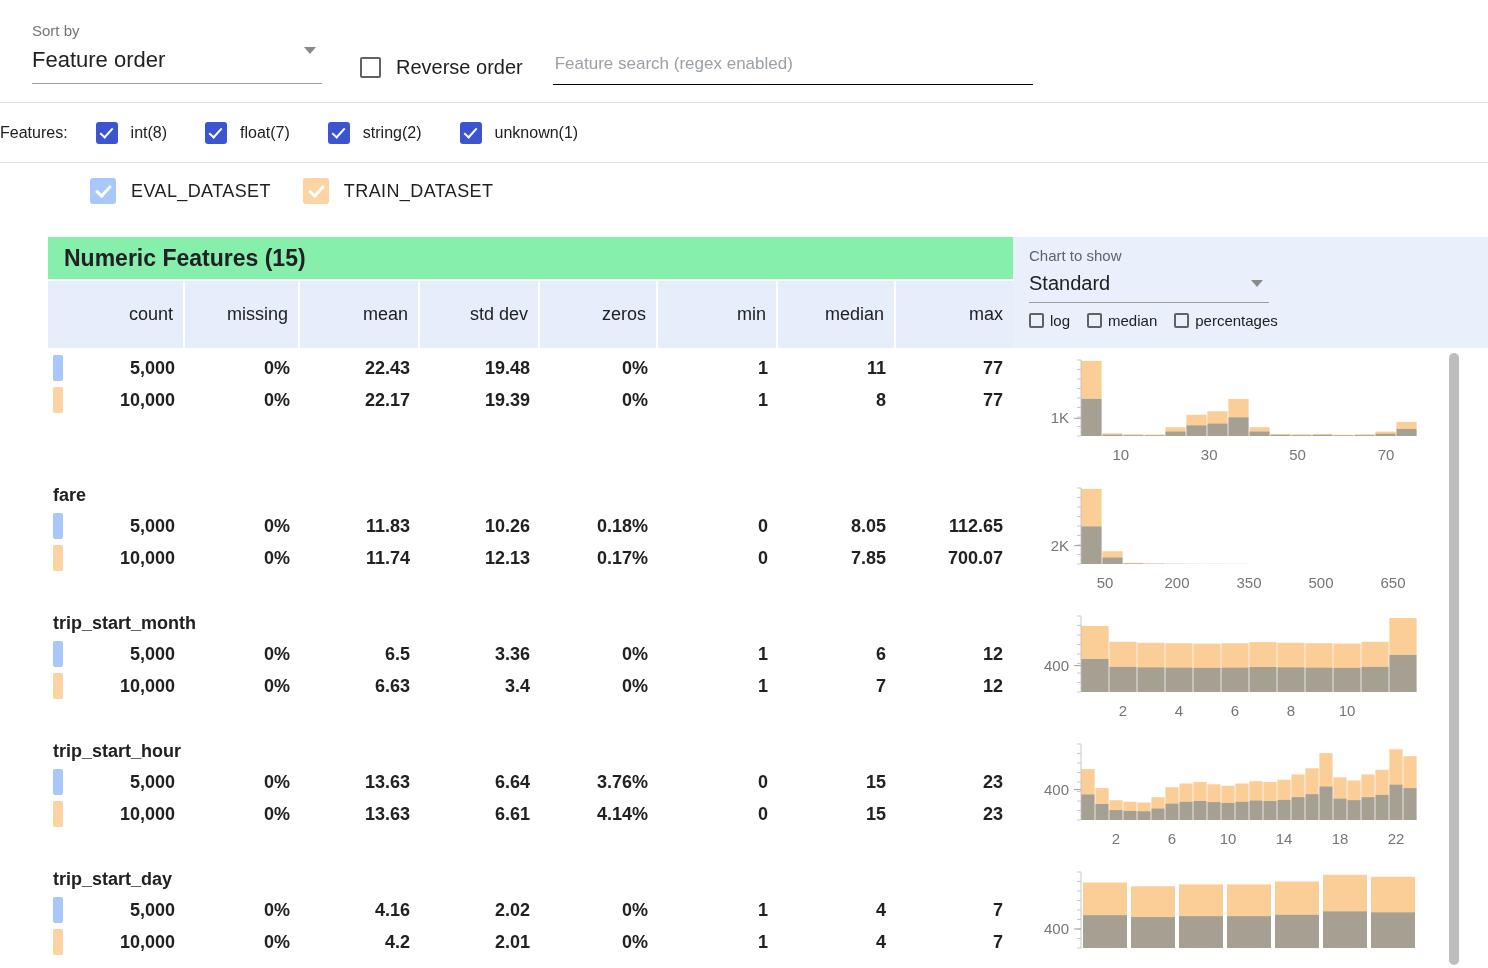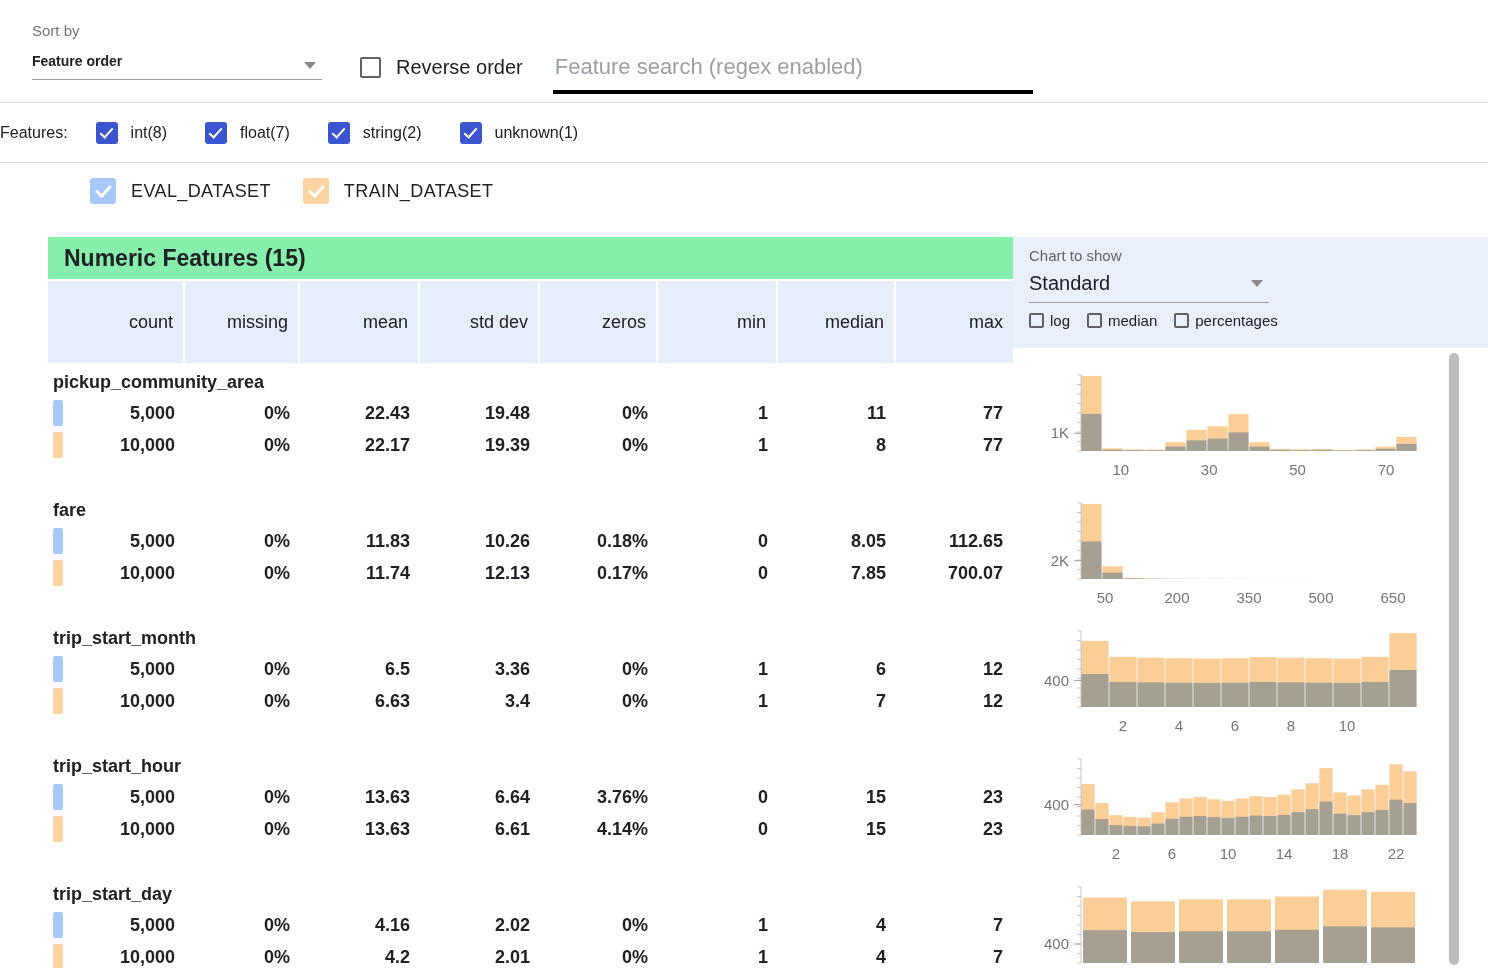--- a/index.html
+++ b/index.html
@@ -2,27 +2,27 @@
 <html><head>
 <meta charset="utf-8">
 <style>
   * { box-sizing: border-box; }
   body { margin:0; background:#fff; color:#202124; font-family:"Liberation Sans", sans-serif; }
   .app { position:relative; width:1488px; height:968px; overflow:hidden; background:#fff; }
 
   
   .topbar { height:103px; border-bottom:1px solid #e0e0e0; display:flex; align-items:flex-start; padding:22px 0 0 32px; }
   .sort-block { width:290px; }
-  .sort-label { font-size:15px; color:#757575; margin-bottom:12px; }
-  .select-row { display:flex; align-items:flex-end; justify-content:space-between; border-bottom:1px solid #9e9e9e; padding:2px 6px 10px 0; font-size:14px;font-weight:bold; }
+  .sort-label { font-size:15px; color:#757575; margin-bottom:6px; }
+  .select-row { display:flex; align-items:flex-start; justify-content:space-between; border-bottom:1px solid #9e9e9e; padding:2px 6px 10px 0; font-size:22px; }
   .caret { width:0; height:0; border-left:6px solid transparent; border-right:6px solid transparent; border-top:7px solid #8a8a8a; }
   .reverse-block { display:flex; align-items:center; gap:15px; margin:34px 0 0 38px; font-size:20px; }
   .cb-unchecked { width:21px; height:21px; border:2px solid #5f6368; border-radius:2px; background:#fff; flex:0 0 auto; }
   .search-block { margin:30px 0 0 30px; }
-  input.search { width:480px; border:none; border-bottom:4px solid #000000; outline:none; font-family:inherit; font-size:22px; color:#202124; padding:2px 2px 10px 2px; background:transparent; }
+  input.search { width:480px; border:none; border-bottom:1px solid #000000; outline:none; font-family:inherit; font-size:17px; color:#202124; padding:2px 2px 10px 2px; background:transparent; }
   input.search::placeholder { color:#9aa0a6; }
 
   
   .features-row { height:60px; border-bottom:1px solid #e0e0e0; display:flex; align-items:center; font-size:16px; }
   .features-label { margin-right:28px; }
   .filter-item { display:flex; align-items:center; gap:13px; margin-right:38px; }
   .cb-checked { width:22px; height:22px; border-radius:3px; background:#3b54d0; position:relative; flex:0 0 auto; }
   .cb-checked::after { content:""; position:absolute; left:7px; top:3px; width:5px; height:11px; border:solid #fff; border-width:0 2.5px 2.5px 0; transform:rotate(42deg); }
 
   
@@ -30,21 +30,21 @@
   .ds-item { display:flex; align-items:center; gap:15px; }
   .ds-item + .ds-item { margin-left:32px; }
   .cb-ds { width:26px; height:26px; border-radius:3px; position:relative; flex:0 0 auto; }
   .cb-ds::after { content:""; position:absolute; left:9px; top:4px; width:6px; height:12px; border:solid #fff; border-width:0 3px 3px 0; transform:rotate(42deg); }
 
   
   .table-header { display:flex; margin:18px 0 0 48px; }
   .left-header { width:965px; }
   .title-bar { height:42px; background:#86efac; display:flex; align-items:center; padding-left:16px; font-size:23px; font-weight:700; margin-bottom:2px; }
   .cols-grid { display:grid; grid-template-columns:137px 115px 120px 120px 118px 120px 118px 117px; }
-  .cols-row { height:82px; }
+  .cols-row { height:67px; }
   .col-cell { background:#e7eefb; display:flex; align-items:center; justify-content:flex-end; padding-right:10px; font-size:18px; border-right:2px solid #fff; }
   .col-cell:last-child { border-right:none; }
   .right-panel { flex:1; background:#e9f0fc; height:111px; padding:10px 0 0 16px; }
   .panel-title { font-size:15px; color:#5f6368; margin-bottom:4px; }
   .panel-select { display:flex; align-items:center; justify-content:space-between; width:240px; border-bottom:1px solid #9e9e9e; font-size:20px; padding:4px 6px 7px 0; }
   .panel-opts { display:flex; align-items:center; margin-top:9px; }
   .panel-opt { display:flex; align-items:center; gap:6px; margin-right:17px; font-size:15px; }
   .cb-small { width:15px; height:15px; border:2px solid #616161; border-radius:2px; background:transparent; flex:0 0 auto; }
 
   
@@ -146,21 +146,20 @@
           <span class="cb-small"></span>
           <span>percentages</span>
         </div>
       </div>
     </div>
   </div>
 
   <div class="rows" id="features-host">
     <div class="feature-block">
       <div class="feature-left">
-        <div class="feature-name">pickup_community_area</div>
         <div class="stat-row">
           <span class="swatch" style="background: rgb(168, 199, 250);"></span>
           <div class="stat-cell">5,000</div>
           <div class="stat-cell">0%</div>
           <div class="stat-cell">22.43</div>
           <div class="stat-cell">19.48</div>
           <div class="stat-cell">0%</div>
           <div class="stat-cell">1</div>
           <div class="stat-cell">11</div>
           <div class="stat-cell">77</div>

